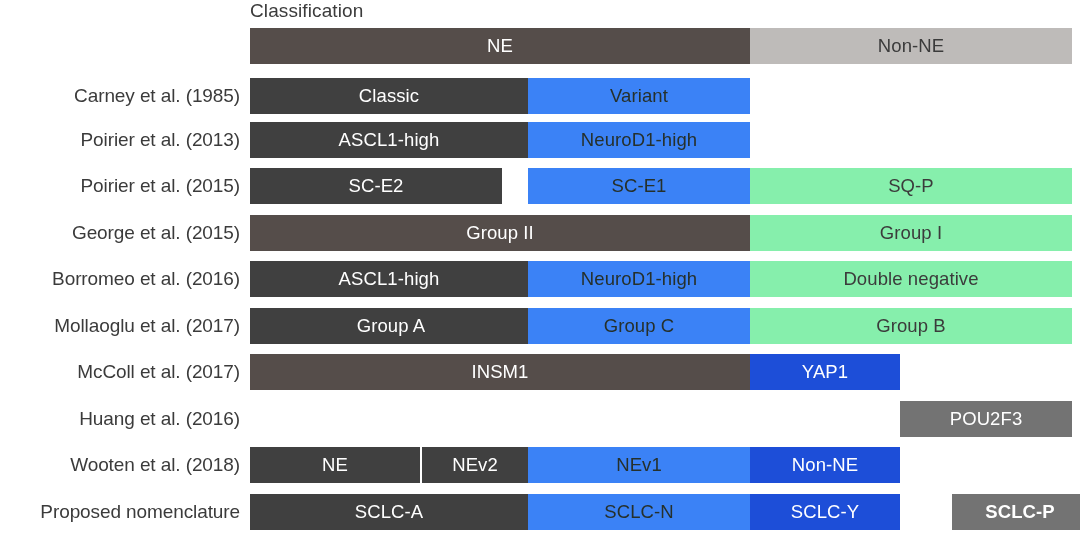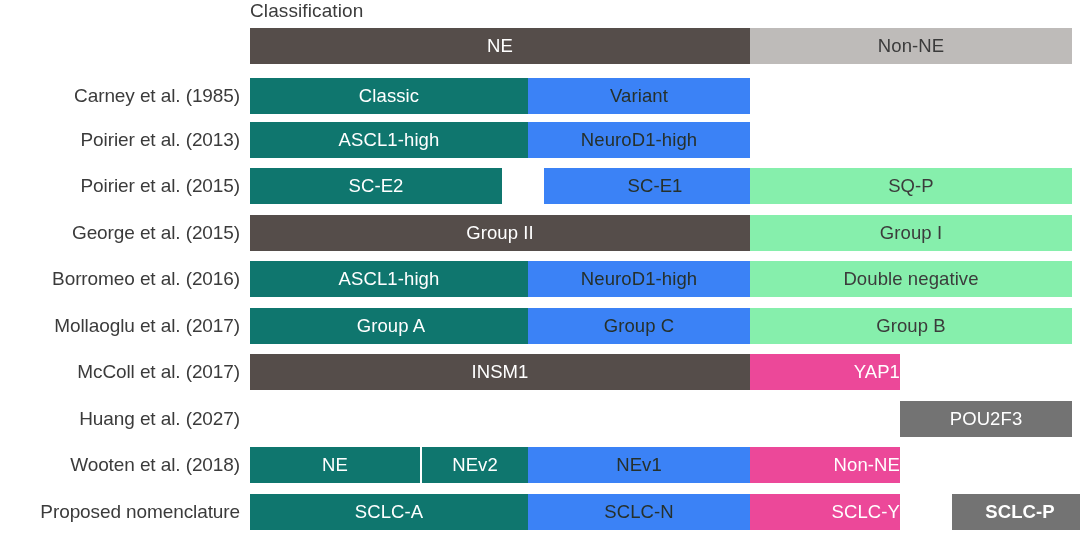--- a/index.html
+++ b/index.html
@@ -59,24 +59,24 @@
     position: absolute;
     top: 0;
     height: 36px;
     line-height: 36px;
     text-align: center;
     font-size: 18.5px;
     white-space: nowrap;
     box-sizing: border-box;
     letter-spacing: 0.1px;
   }
-  .c-blue    { background: #0f766e; color: #ffffff; }
+  .c-blue    { background: #404040; color: #ffffff; }
   .c-green   { background: #3b82f6; color: #26302b; }
   .c-gray    { background: #86efac; color: #3b3b3b; }
-  .c-red     { background: #ec4899; color: #ffffff; text-align: right; }
+  .c-red     { background: #1d4ed8; color: #ffffff; }
   .c-navy    { background: #737373; color: #ffffff; }
   .c-dark    { background: #554d4a; color: #ffffff; }
 
   .divider-right {
     border-right: 2px solid #ffffff;
   }
 </style>
 </head>
 <body>
 
@@ -96,21 +96,21 @@
         <div class="seg c-green" style="left: 528px; width: 222px;">Variant</div>
       </div>
       <div class="row" style="top: 121.5px;">
         <div class="row-label">Poirier et al. (2013)</div>
         <div class="seg c-blue" style="left: 250px; width: 278px;">ASCL1-high</div>
         <div class="seg c-green" style="left: 528px; width: 222px;">NeuroD1-high</div>
       </div>
       <div class="row" style="top: 168px;">
         <div class="row-label">Poirier et al. (2015)</div>
         <div class="seg c-blue" style="left: 250px; width: 252px;">SC-E2</div>
-        <div class="seg c-green" style="left: 528px; width: 222px; margin-left: 16px;">SC-E1</div>
+        <div class="seg c-green" style="left: 528px; width: 222px;">SC-E1</div>
         <div class="seg c-gray" style="left: 750px; width: 322px;">SQ-P</div>
       </div>
       <div class="row" style="top: 214.5px;">
         <div class="row-label">George et al. (2015)</div>
         <div class="seg c-dark" style="left: 250px; width: 500px;">Group II</div>
         <div class="seg c-gray" style="left: 750px; width: 322px;">Group I</div>
       </div>
       <div class="row" style="top: 261px;">
         <div class="row-label">Borromeo et al. (2016)</div>
         <div class="seg c-blue" style="left: 250px; width: 278px;">ASCL1-high</div>
@@ -122,21 +122,21 @@
         <div class="seg c-blue" style="left: 250px; width: 282px;">Group A</div>
         <div class="seg c-green" style="left: 528px; width: 222px;">Group C</div>
         <div class="seg c-gray" style="left: 750px; width: 322px;">Group B</div>
       </div>
       <div class="row" style="top: 354px;">
         <div class="row-label">McColl et al. (2017)</div>
         <div class="seg c-dark" style="left: 250px; width: 500px;">INSM1</div>
         <div class="seg c-red" style="left: 750px; width: 150px;">YAP1</div>
       </div>
       <div class="row" style="top: 400.5px;">
-        <div class="row-label">Huang et al. (2027)</div>
+        <div class="row-label">Huang et al. (2016)</div>
         <div class="seg c-navy" style="left: 900px; width: 172px;">POU2F3</div>
       </div>
       <div class="row" style="top: 447px;">
         <div class="row-label">Wooten et al. (2018)</div>
         <div class="seg c-blue divider-right" style="left: 250px; width: 172px;">NE</div>
         <div class="seg c-blue" style="left: 422px; width: 106px;">NEv2</div>
         <div class="seg c-green" style="left: 528px; width: 222px;">NEv1</div>
         <div class="seg c-red" style="left: 750px; width: 150px;">Non-NE</div>
       </div>
       <div class="row" style="top: 493.5px;">

